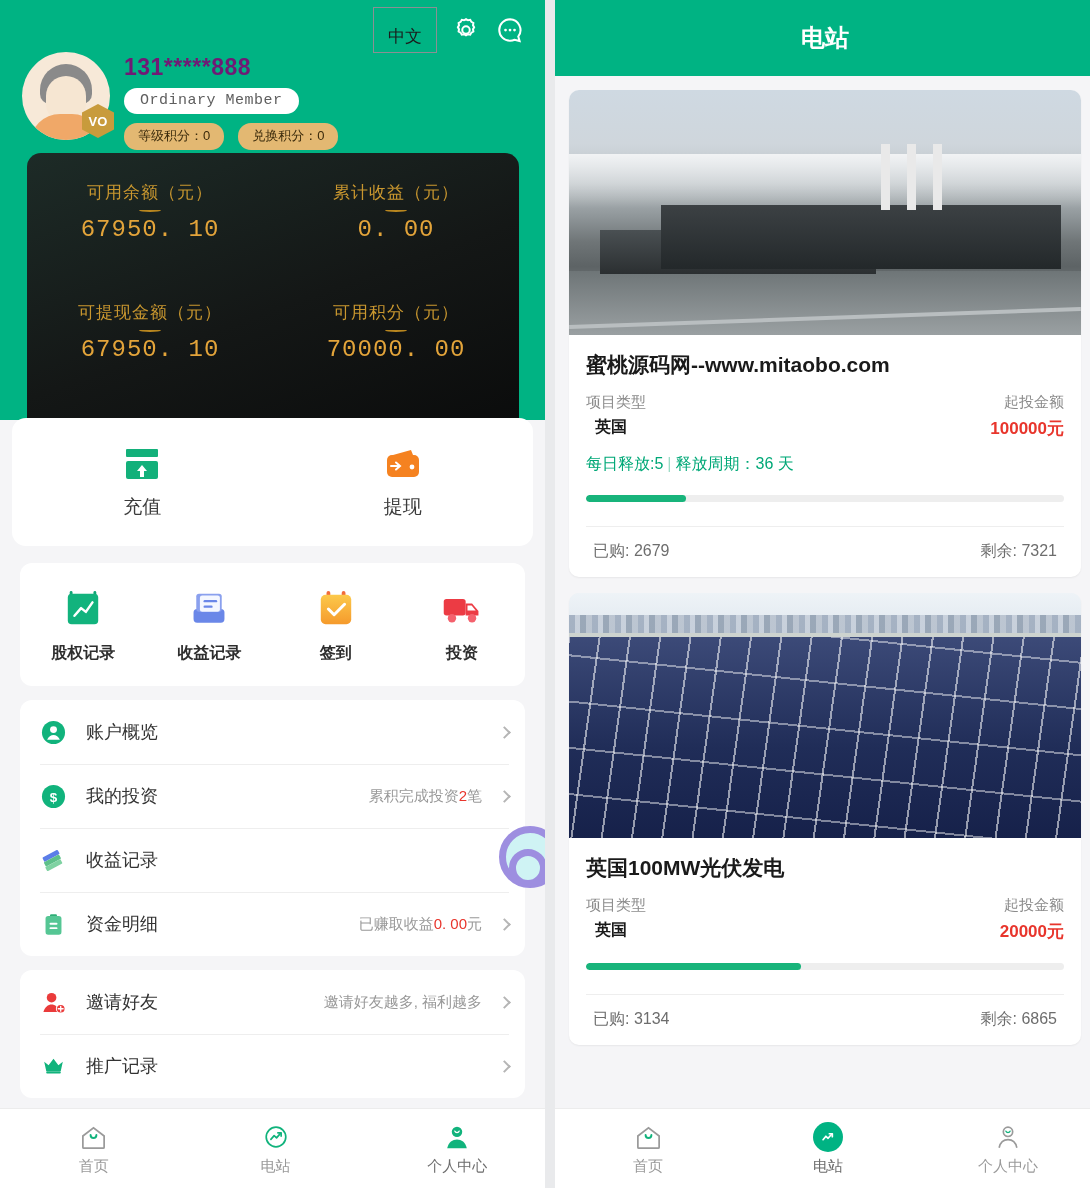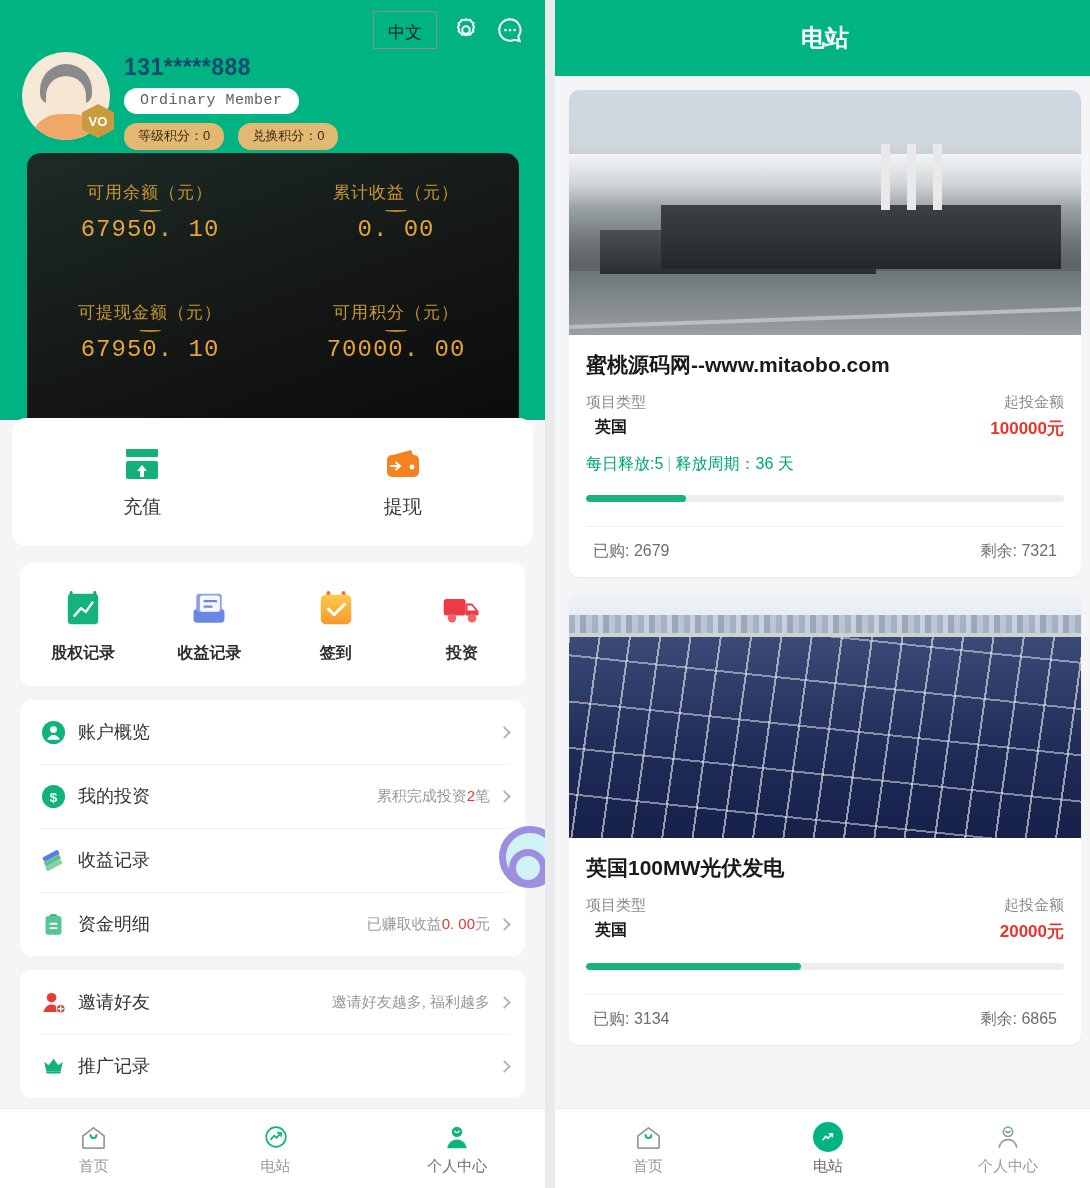--- a/index.html
+++ b/index.html
@@ -29,21 +29,21 @@
     height: 420px;
   }
   .top-bar {
     display: flex; justify-content: flex-end; align-items: center;
     gap: 14px; padding: 12px 20px 0 0; height: 48px;
   }
   .lang-btn {
     border: 1px solid #8b8f93;
     color: #1b1b1b;
     font-size: 17px;
-    padding: 12px 14px 5px;
+    padding: 20px 14px 5px;
     background: transparent;
     line-height: 1.1;
     cursor: pointer;
     font-family: "Liberation Sans", sans-serif;
   }
   .ic-btn { width: 30px; height: 30px; cursor: pointer; display:block; }
 
   .profile {
     display: flex; align-items: flex-start; padding: 4px 0 0 22px; gap: 14px;
   }
@@ -67,21 +67,21 @@
   .av-neck{ position:absolute; left:36px; bottom:18px; width:16px; height:14px; background:#f6e6d2;}
   .vbadge {
     position: absolute; right: -4px; bottom: 2px; width: 32px; height: 34px;
     background: #c89b3c; color: #fff; font-size: 13px; font-weight: bold;
     display: flex; align-items: center; justify-content: center;
     clip-path: polygon(50% 0%, 100% 25%, 100% 75%, 50% 100%, 0% 75%, 0% 25%);
     font-family: "Liberation Sans", sans-serif;
   }
   .pinfo { padding-top: 2px; }
   .phone {
-    color: #0c4a6e; font-size: 23px; font-weight: 700; letter-spacing: .5px;
+    color: #701a75; font-size: 23px; font-weight: 700; letter-spacing: .5px;
     margin-bottom: 7px; font-family: "Liberation Sans", sans-serif;
   }
   .member-pill {
     display: inline-block; background: #fff; color: #5e5e5e;
     border-radius: 14px; padding: 4px 16px 5px; font-size: 15px;
     font-family: "Liberation Mono", "DejaVu Sans Mono", monospace;
     letter-spacing: .5px;
   }
   .pill-row { display: flex; gap: 14px; margin-top: 9px; }
   .gold-pill {
@@ -124,21 +124,21 @@
   .g4-item { flex: 1; text-align: center; cursor: pointer; }
   .g4-ic { height: 46px; display: flex; align-items: center; justify-content: center; }
   .g4-lb { margin-top: 10px; font-size: 16px; font-weight: 700; color: #2e2e2e; }
 
   
   .menu {
     margin: 14px 20px 0; background: #fff; border-radius: 12px; overflow: hidden;
   }
   .mrow {
     display: flex; align-items: center; height: 64px; padding: 0 16px 0 20px;
-    cursor: pointer; position: relative;
+    cursor: pointer; position: relative; gap: 8px;
   }
   .mrow + .mrow::before {
     content: ''; position: absolute; left: 20px; right: 16px; top: 0;
     height: 1px; background: #eeeeee;
   }
   .mic { width: 26px; height: 26px; flex: 0 0 auto; display:flex; align-items:center; justify-content:center;}
   .mlabel { margin-left: 12px; font-size: 18px; color: #333; }
   .mright { margin-left: auto; font-size: 15px; color: #999; margin-right: 10px; }
   .mright .rednum { color: #e8352c; }
   .chev {

